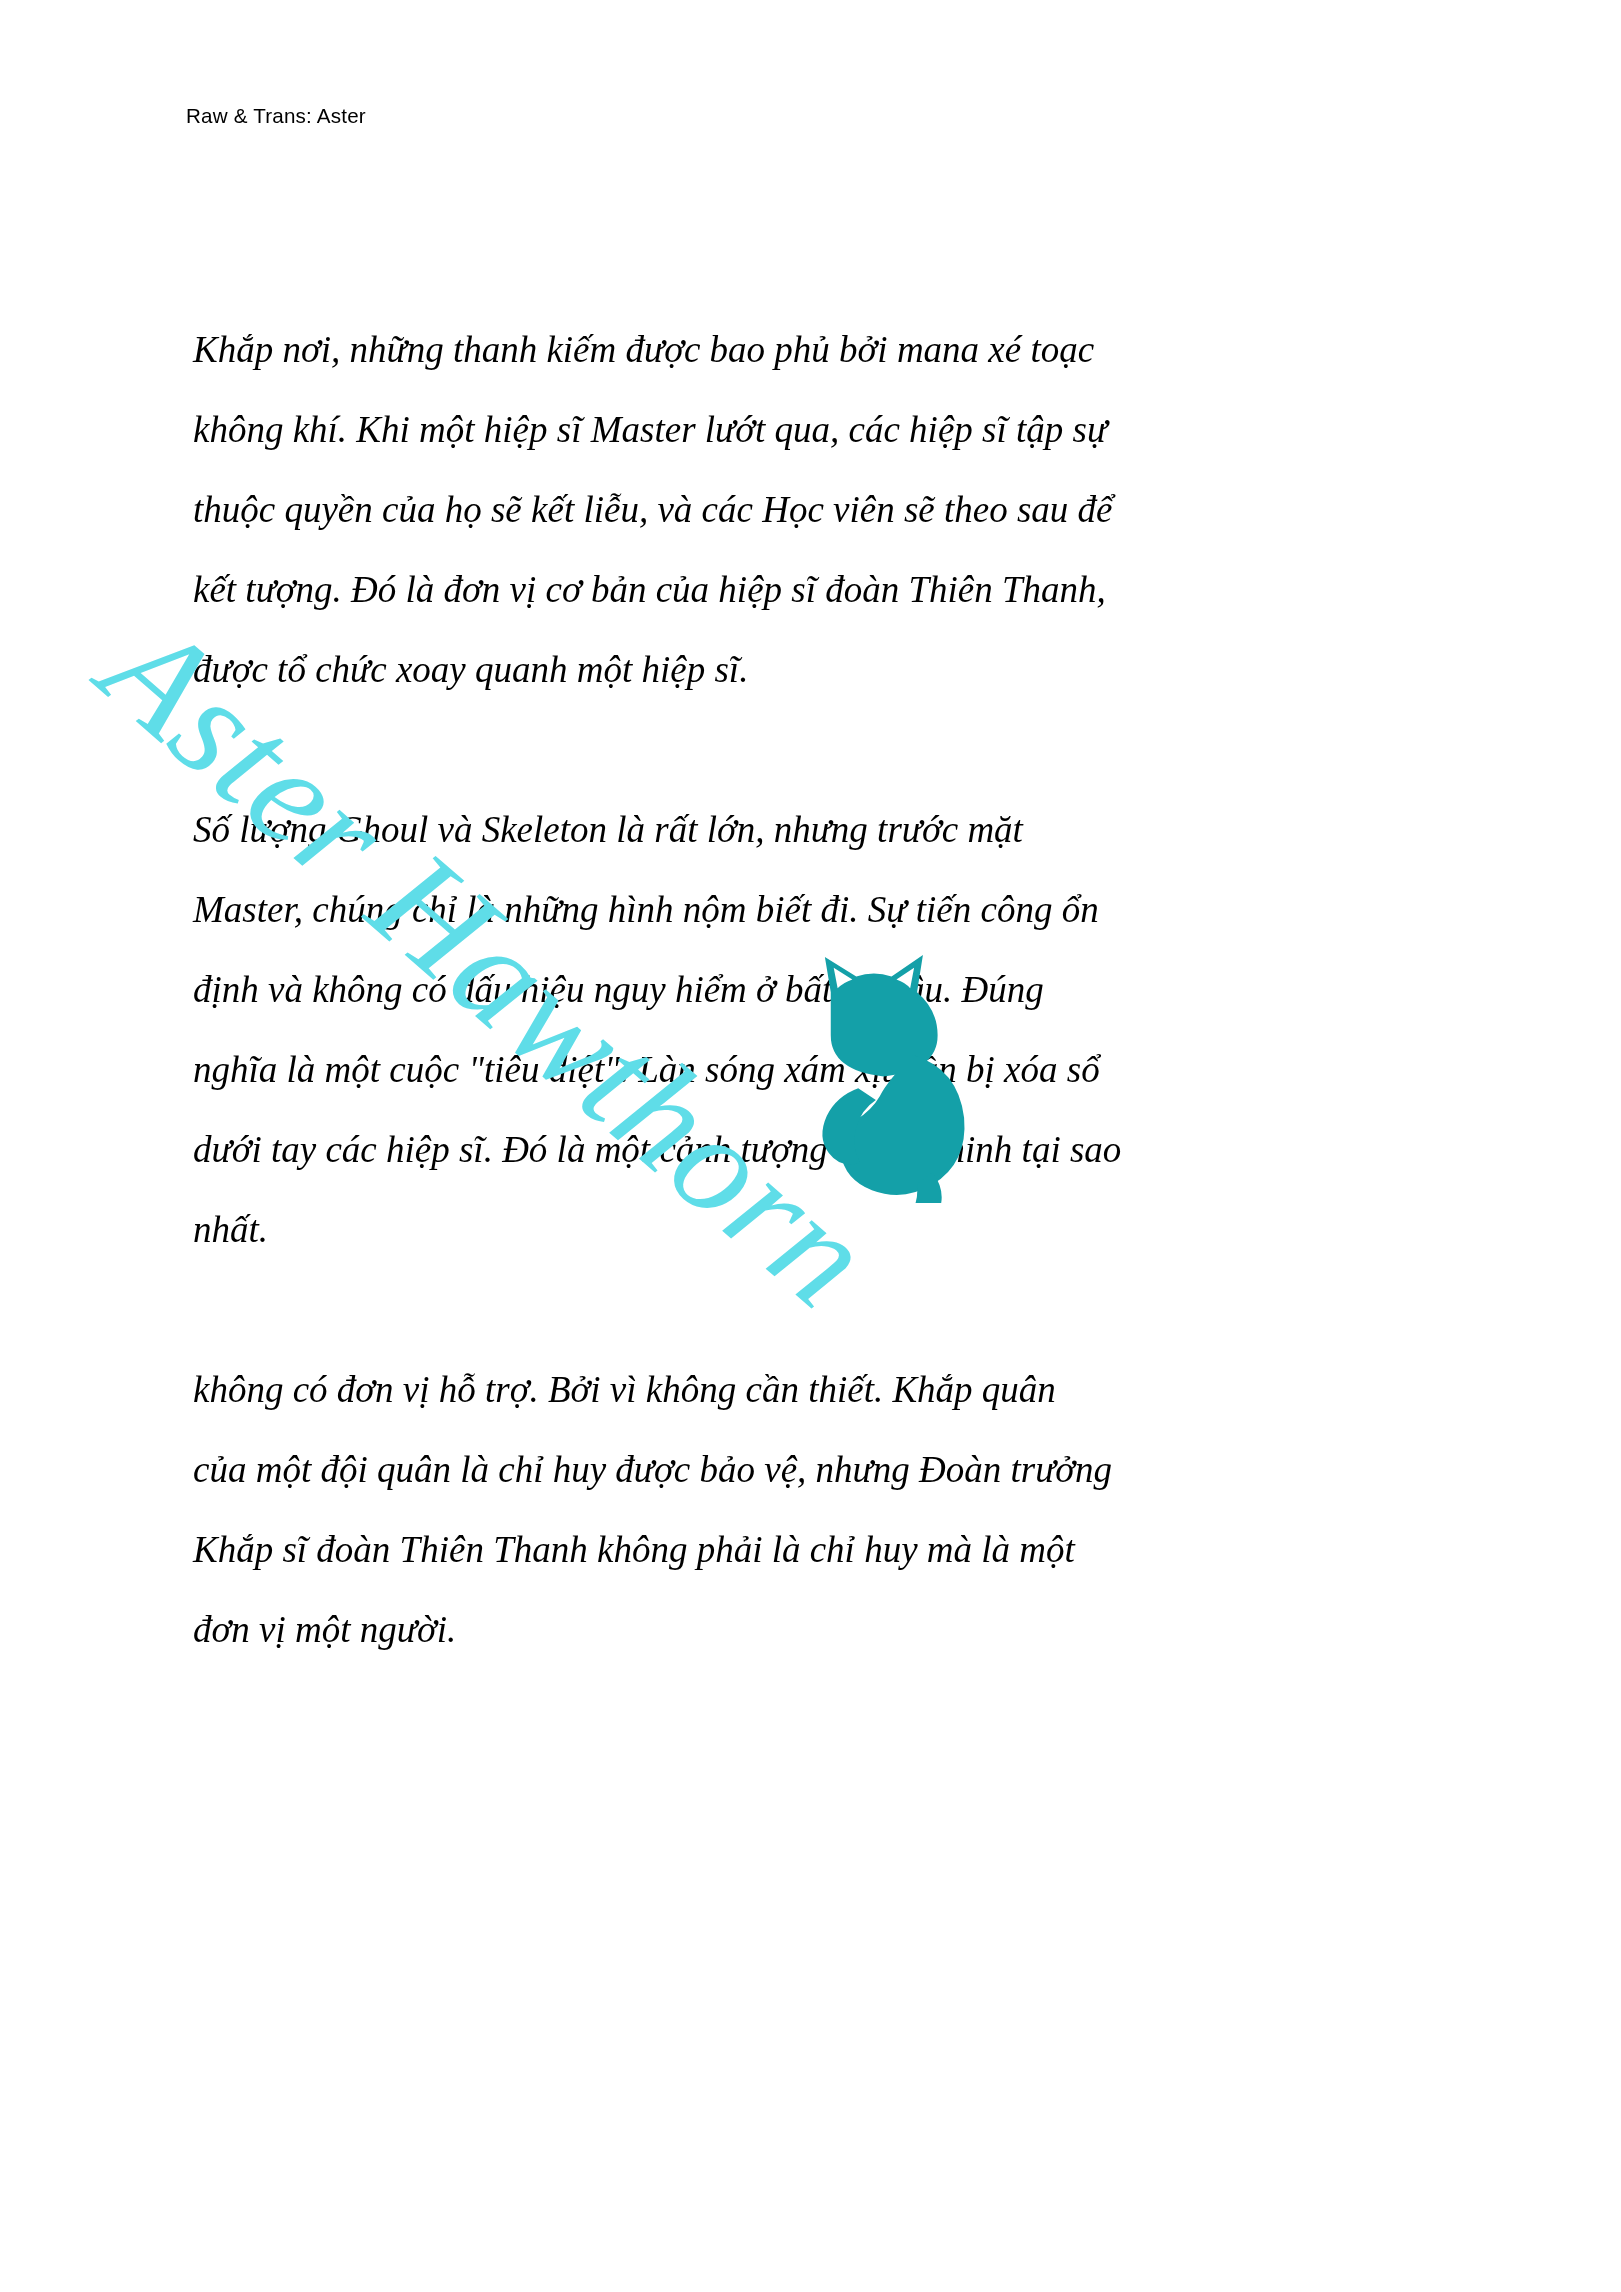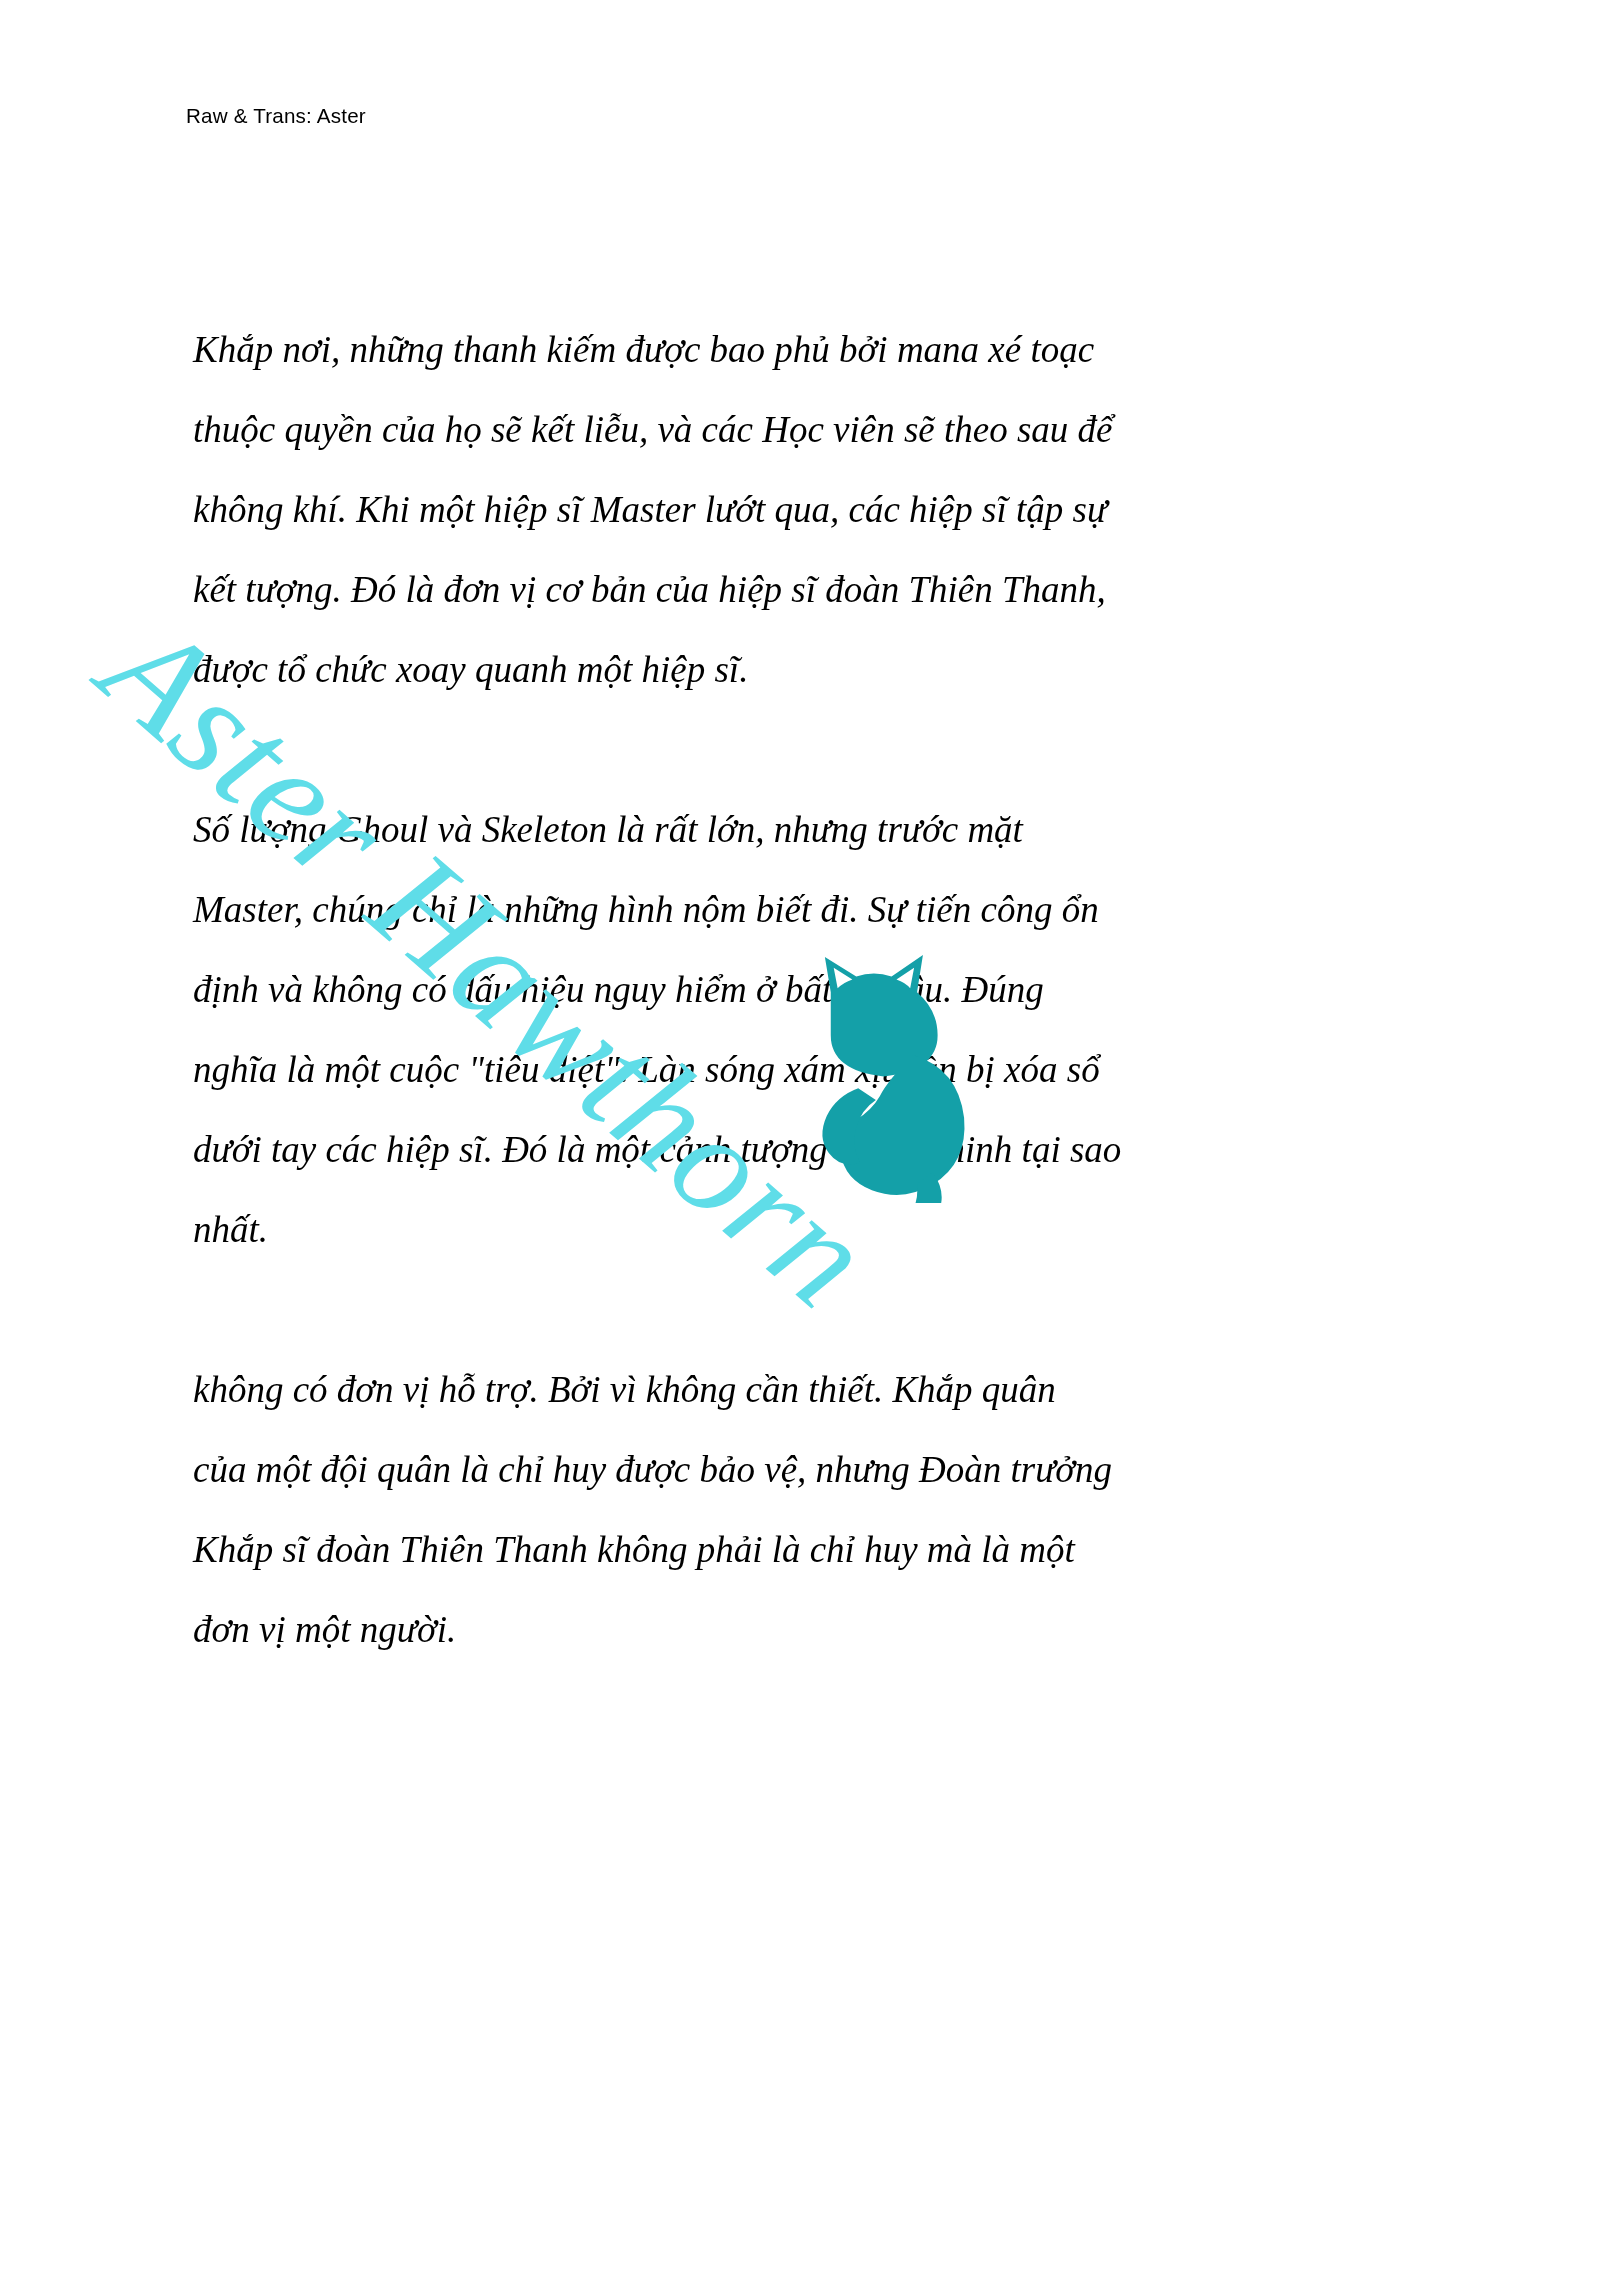--- a/index.html
+++ b/index.html
@@ -90,22 +90,22 @@
 </head>
 <body>
 
 <div class="page">
 
   <div class="doc-header">Raw &amp; Trans: Aster</div>
 
   <div class="body-area">
     <p class="para">
       <span class="ln">Khắp nơi, những thanh kiếm được bao phủ bởi mana xé toạc</span>
+      <span class="ln">không khí. Khi một hiệp sĩ Master lướt qua, các hiệp sĩ tập sự</span>
       <span class="ln">thuộc quyền của họ sẽ kết liễu, và các Học viên sẽ theo sau để</span>
-      <span class="ln">không khí. Khi một hiệp sĩ Master lướt qua, các hiệp sĩ tập sự</span>
       <span class="ln">kết tượng. Đó là đơn vị cơ bản của hiệp sĩ đoàn Thiên Thanh,</span>
       <span class="ln">được tổ chức xoay quanh một hiệp sĩ.</span>
     </p>
     <p class="para">
       <span class="ln">Số lượng Ghoul và Skeleton là rất lớn, nhưng trước mặt</span>
       <span class="ln">Master, chúng chỉ là những hình nộm biết đi. Sự tiến công ổn</span>
       <span class="ln">định và không có dấu hiệu nguy hiểm ở bất cứ đâu. Đúng</span>
       <span class="ln">nghĩa là một cuộc "tiêu diệt". Làn sóng xám xịt dần bị xóa sổ</span>
       <span class="ln">dưới tay các hiệp sĩ. Đó là một cảnh tượng chứng minh tại sao</span>
       <span class="ln">nhất.</span>

